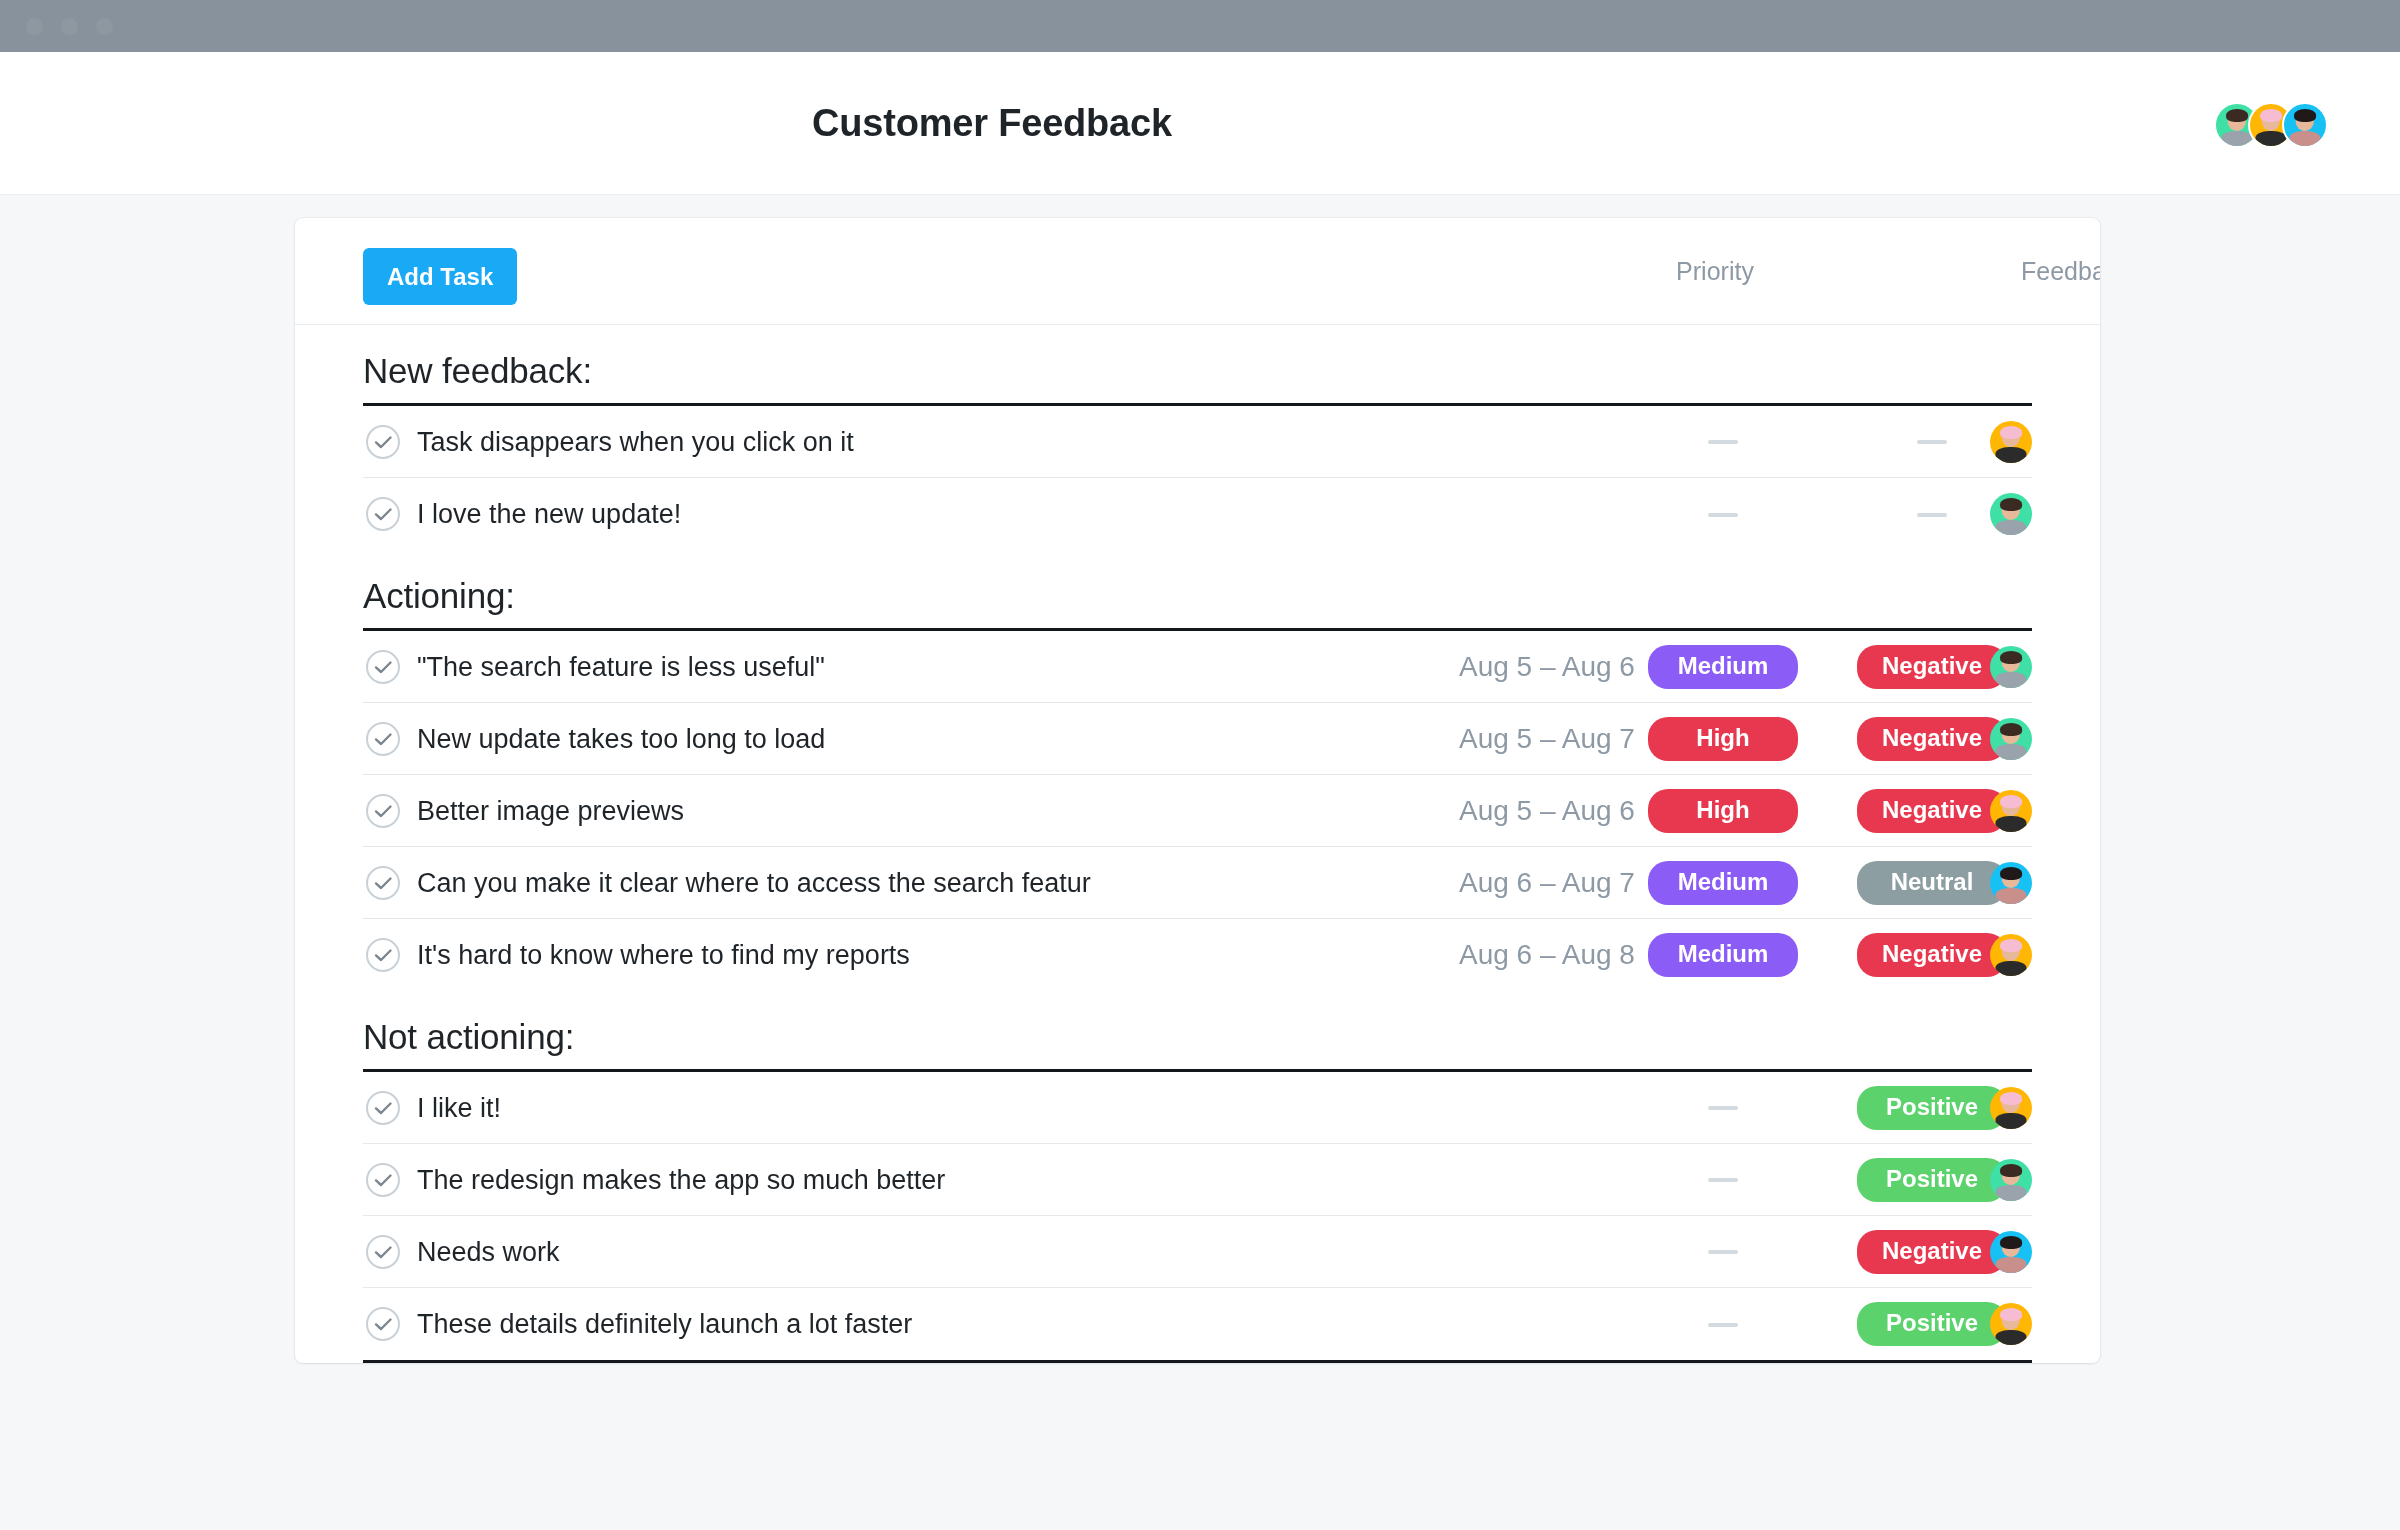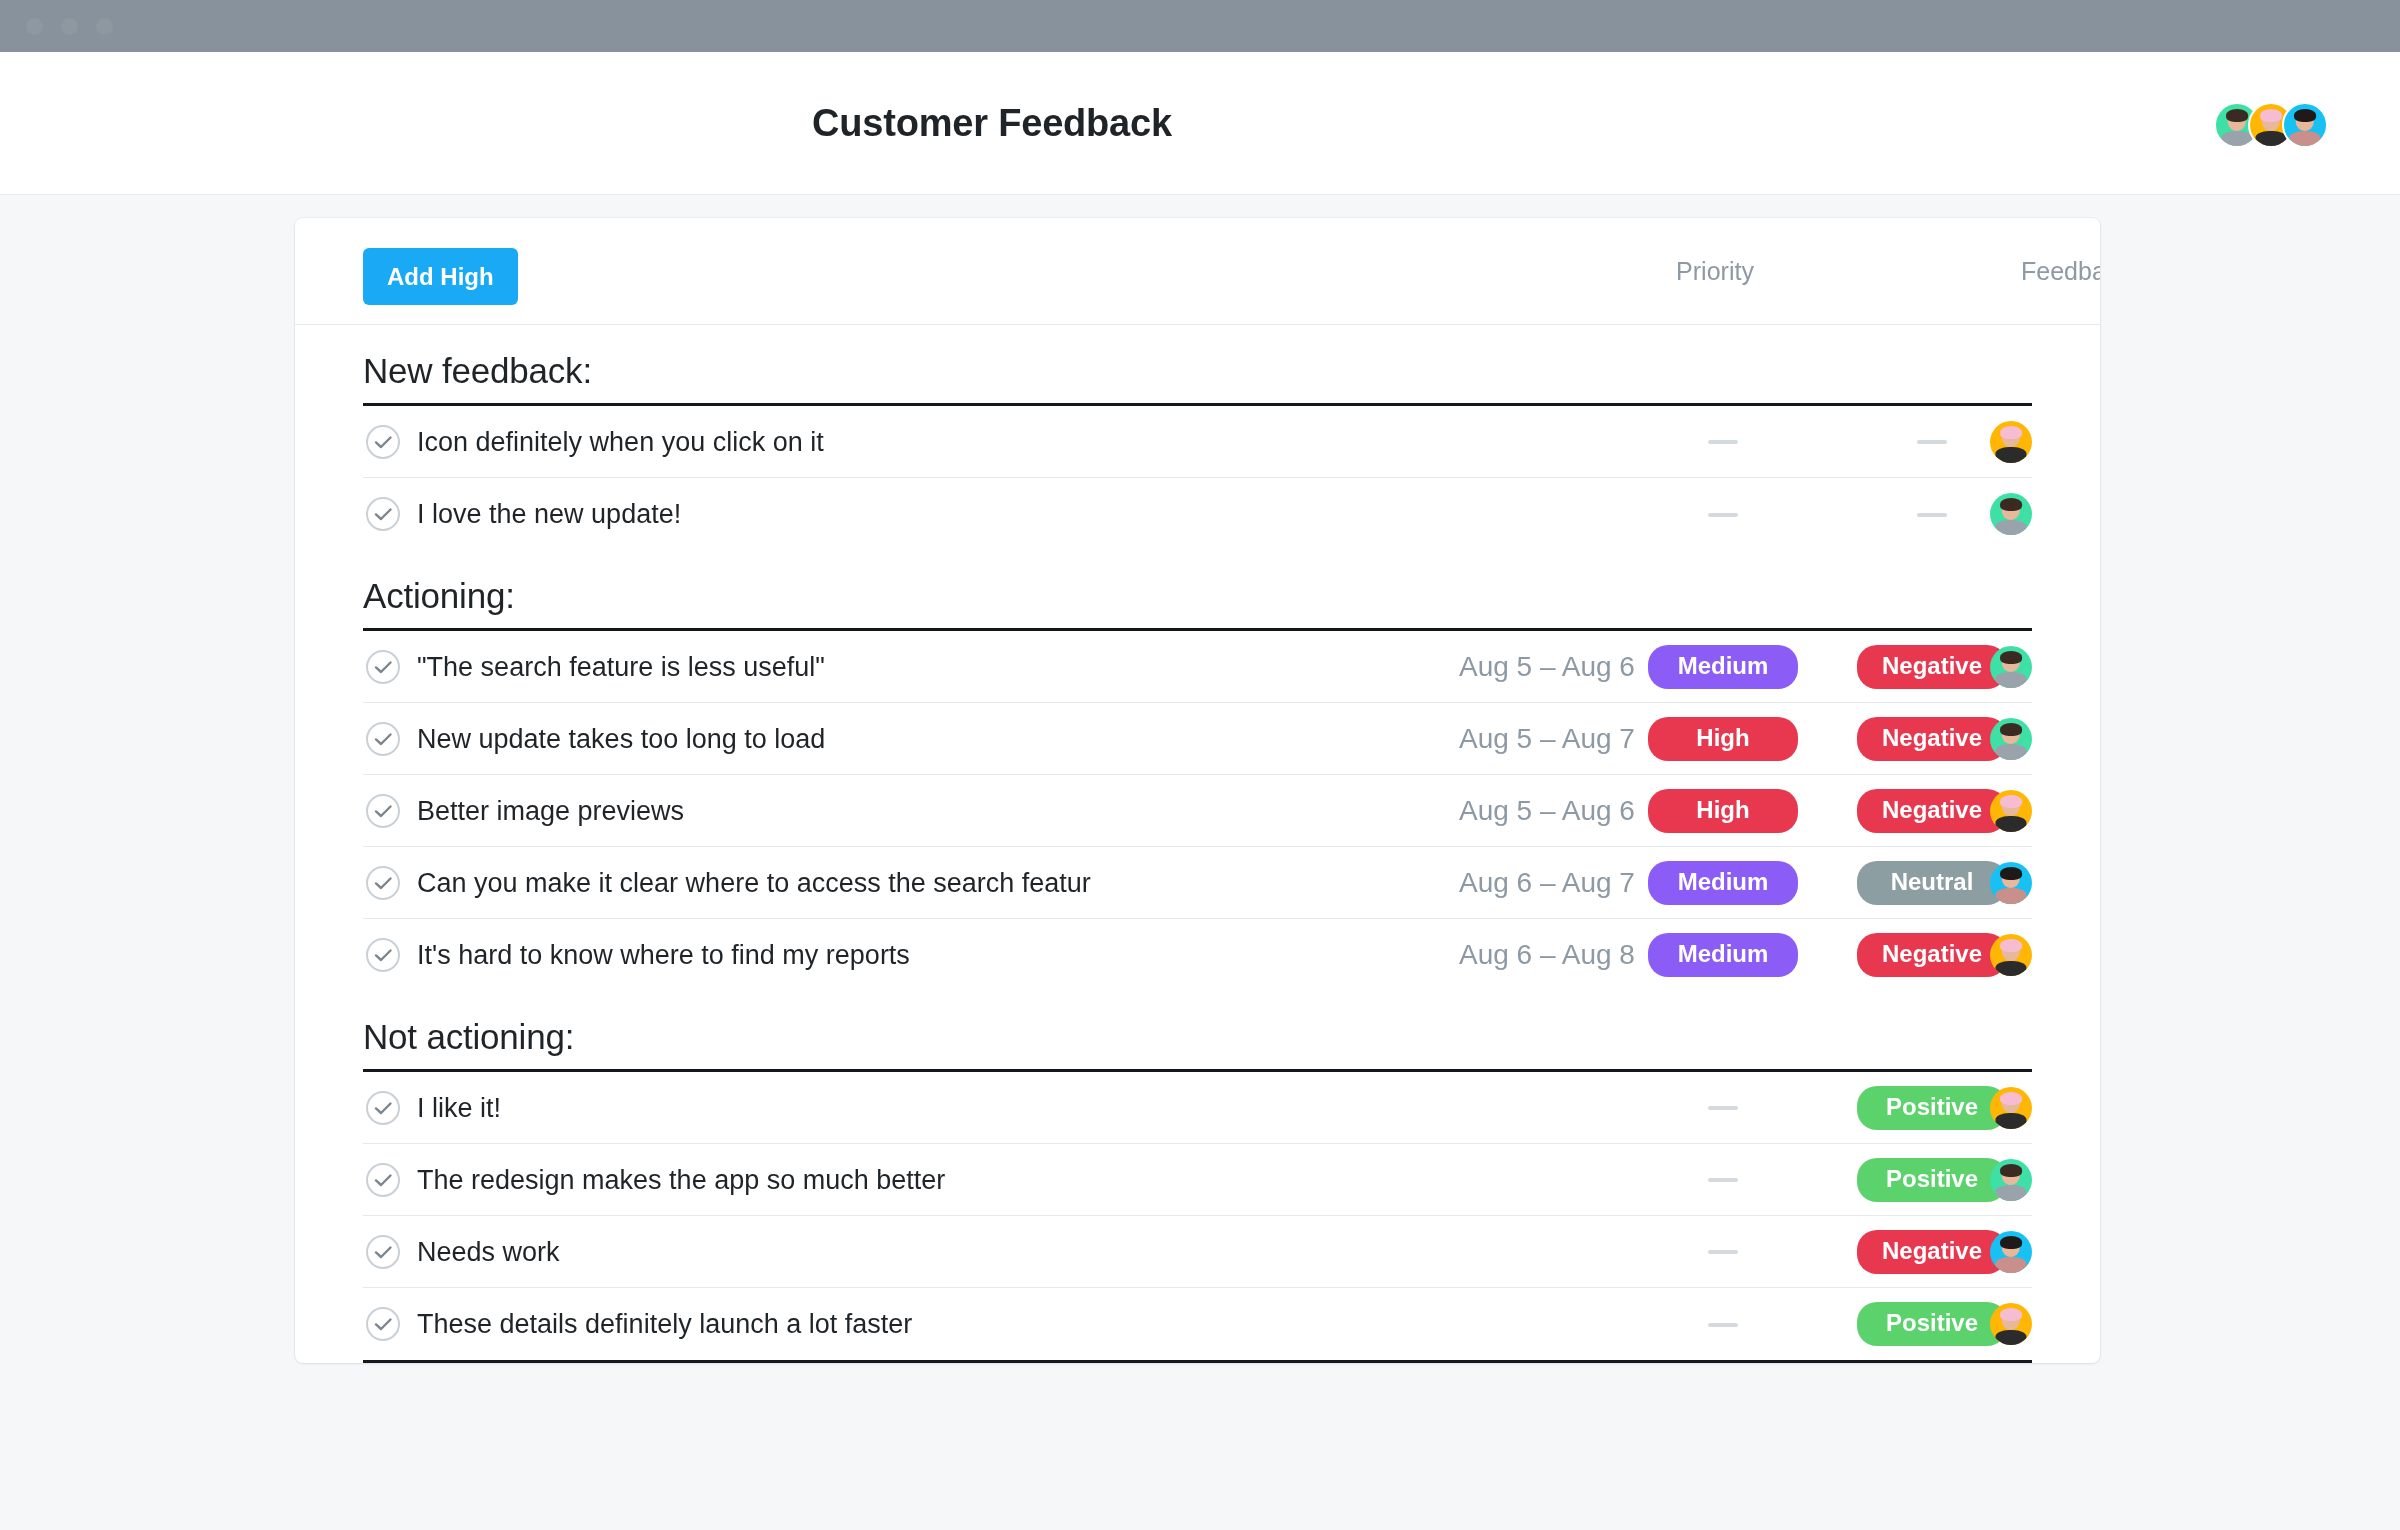--- a/index.html
+++ b/index.html
@@ -280,35 +280,35 @@
         <div class="av-body body-rose"></div>
         <div class="av-head"></div>
         <div class="av-hair hair-black"></div>
       </div>
     </div>
 </div>
 
 <div class="card">
 
   <div class="toolbar">
-    <button class="add-task-btn">Add High</button>
+    <button class="add-task-btn">Add Task</button>
     <div class="col-head priority">Priority</div>
     <div class="col-head ftype">Feedback type</div>
   </div>
 
   <div id="sections-container">
       <div class="section">
         <div class="section-title">New feedback:</div>
         <div class="section-rule"></div>
         <div class="row">
           <span class="check-icon"><svg viewBox="0 0 36 36" width="36" height="36">
               <circle cx="18" cy="18" r="16" fill="none" stroke="#c9d1d7" stroke-width="2"></circle>
               <path d="M11 18.4 L16 23 L25.5 13.5" fill="none" stroke="#7b868f" stroke-width="2.4" stroke-linecap="round" stroke-linejoin="round"></path>
             </svg></span>
-          <div class="row-title">Icon definitely when you click on it</div>
+          <div class="row-title">Task disappears when you click on it</div>
           <div class="row-dates"></div>
           <div class="cell priority"><span class="dash"></span></div>
           <div class="cell sentiment"><span class="dash"></span></div>
           <div class="cell ftype"></div>
           <div class="avatar av-yellow small row-avatar">
             <div class="av-body body-pat"></div>
             <div class="av-head"></div>
             <div class="av-hair hair-pink"></div>
           </div>
         </div>

